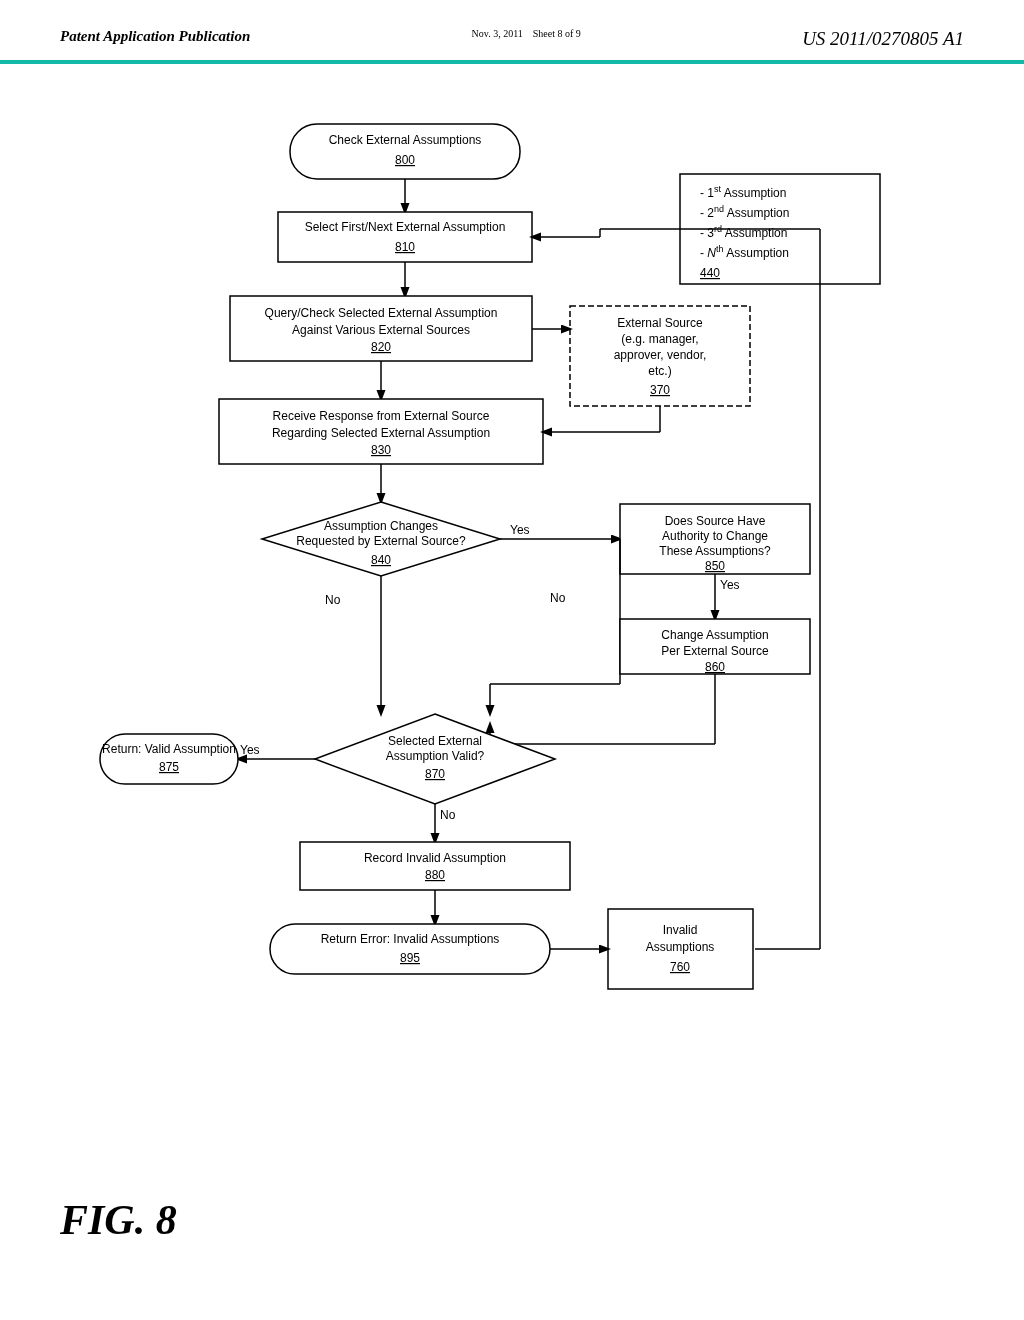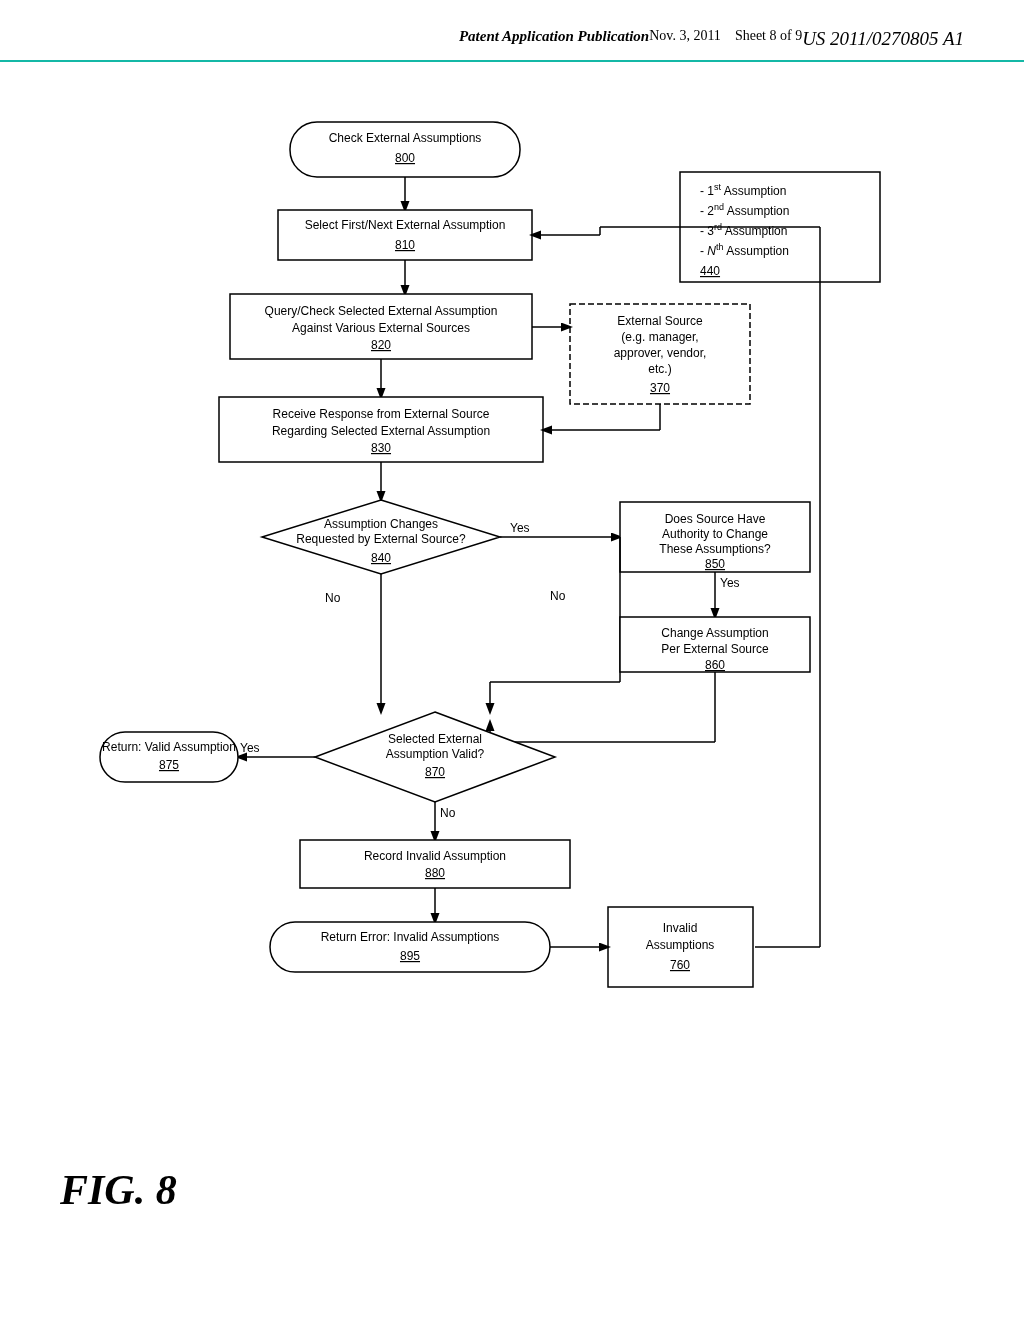--- a/index.html
+++ b/index.html
@@ -8,32 +8,32 @@
       min-height: 1320px;
       background: #fff;
       font-family: 'Times New Roman', Times, serif;
       color: #000;
       position: relative;
     }
 
     
     .header {
       display: flex;
-      justify-content: flex-end;
+      justify-content: space-between;
       align-items: flex-start;
       padding: 28px 60px 10px 60px;
-      border-bottom: 2px solid #14b8a6;
+      border-bottom: 4px solid #14b8a6;
     }
     .header-left {
       font-size: 15px;
       font-weight: bold;
       font-style: italic;
     }
     .header-center {
-      font-size: 14px;
+      font-size: 10px;
       text-align: center;
     }
     .header-right {
       font-size: 19px;
       font-style: italic;
     }
 
     
     .diagram-area {
       position: relative;
@@ -45,21 +45,21 @@
       position: absolute;
       top: 0;
       left: 0;
       width: 100%;
       height: 1200px;
     }
 
     
     .fig-label {
       position: absolute;
-      bottom: 48px;
+      bottom: 20px;
       left: 60px;
       font-size: 42px;
       font-weight: bold;
       font-style: italic;
     }
   </style>
 </head>
 <body>
 
 <div class="header">

